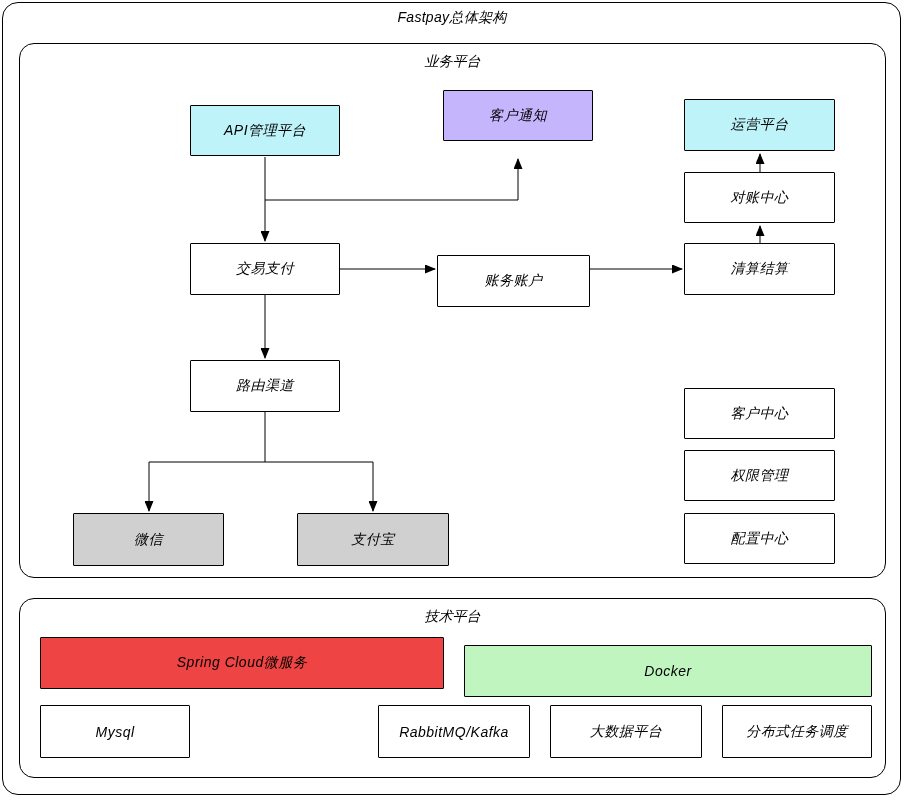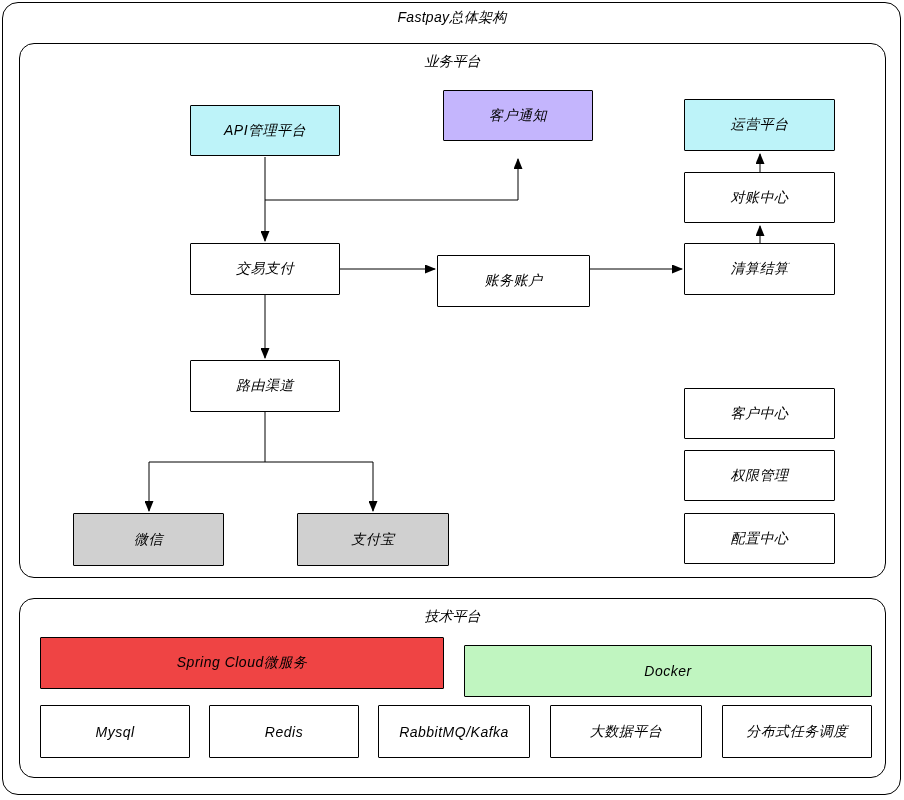--- a/index.html
+++ b/index.html
@@ -82,21 +82,20 @@
     <div class="node" style="left: 684px; top: 243px; width: 151px; height: 52px; background: rgb(255, 255, 255);">清算结算</div>
     <div class="node" style="left: 190px; top: 360px; width: 150px; height: 52px; background: rgb(255, 255, 255);">路由渠道</div>
     <div class="node" style="left: 684px; top: 388px; width: 151px; height: 51px; background: rgb(255, 255, 255);">客户中心</div>
     <div class="node" style="left: 684px; top: 450px; width: 151px; height: 51px; background: rgb(255, 255, 255);">权限管理</div>
     <div class="node" style="left: 684px; top: 513px; width: 151px; height: 51px; background: rgb(255, 255, 255);">配置中心</div>
     <div class="node" style="left: 73px; top: 513px; width: 151px; height: 53px; background: rgb(208, 208, 208);">微信</div>
     <div class="node" style="left: 297px; top: 513px; width: 152px; height: 53px; background: rgb(208, 208, 208);">支付宝</div>
     <div class="node" style="left: 40px; top: 637px; width: 404px; height: 52px; background: #ef4444;">Spring Cloud微服务</div>
     <div class="node" style="left: 464px; top: 637px; width: 408px; height: 52px; background: rgb(192, 245, 192); margin-top: 8px;">Docker</div>
     <div class="node" style="left: 40px; top: 705px; width: 150px; height: 53px; background: rgb(255, 255, 255);">Mysql</div>
-    <div class="node" style="left: 209px; top: 705px; width: 150px; height: 53px; background: rgb(255, 255, 255);">Redis</div>
     <div class="node" style="left: 378px; top: 705px; width: 152px; height: 53px; background: rgb(255, 255, 255);">RabbitMQ/Kafka</div>
     <div class="node" style="left: 550px; top: 705px; width: 152px; height: 53px; background: rgb(255, 255, 255);">大数据平台</div>
     <div class="node" style="left: 722px; top: 705px; width: 150px; height: 53px; background: rgb(255, 255, 255);">分布式任务调度</div>
     <svg id="edge-layer" width="904" height="800">
       <defs>
         <marker id="arr" markerWidth="11" markerHeight="9" refX="10" refY="4.5" orient="auto" markerUnits="userSpaceOnUse">
           <path d="M0,0 L11,4.5 L0,9 Z" fill="#000000"></path>
         </marker>
       </defs>
       <polyline points="265,157 265,241" fill="none" stroke="#000000" stroke-width="1" marker-end="url(#arr)"></polyline>

